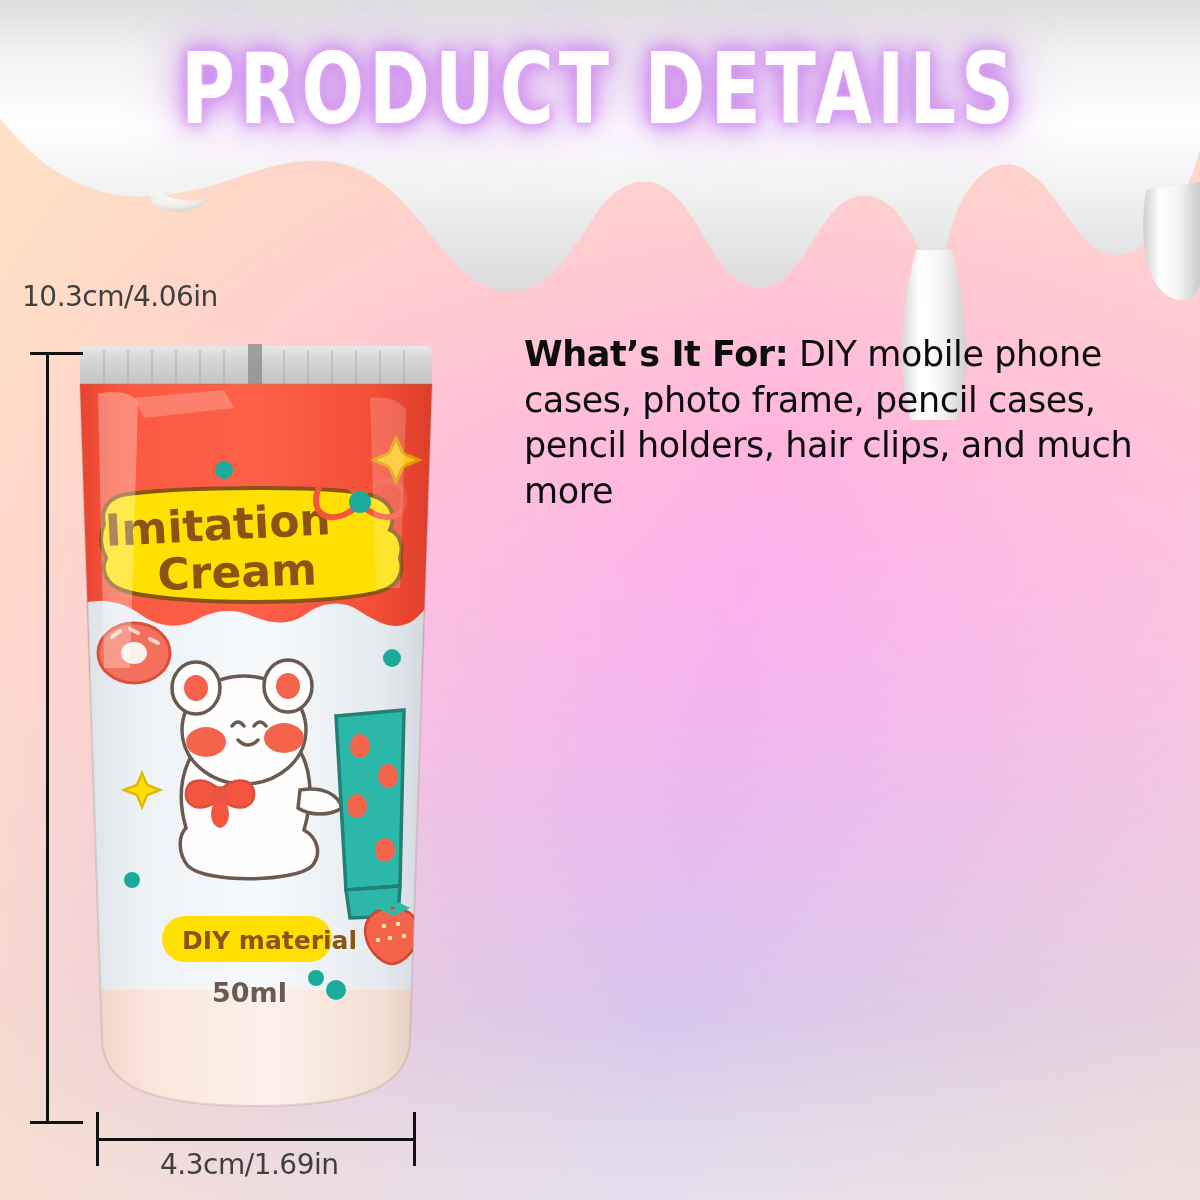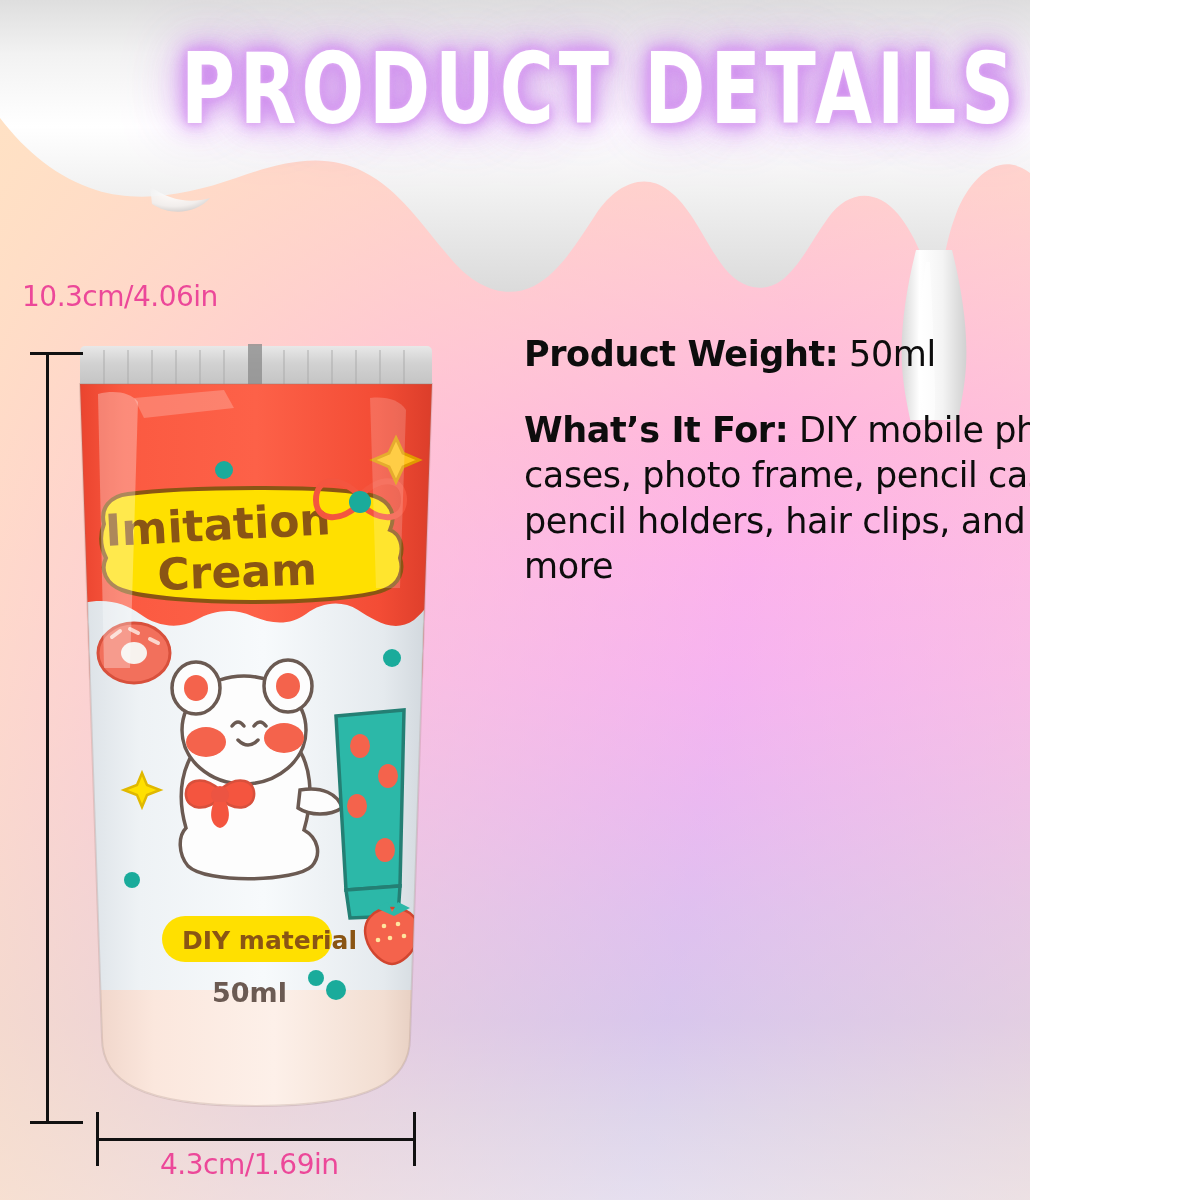--- a/index.html
+++ b/index.html
@@ -5,21 +5,21 @@
   * { margin:0; padding:0; box-sizing:border-box; }
   html, body { width:1200px; height:1200px; }
   body {
     font-family:"DejaVu Sans", sans-serif;
     overflow:hidden;
     background:#ffffff;
   }
 
   #page {
     position:relative;
-    width:1030px; height:1200px;
+    width:1200px; height:1200px;
     overflow:hidden;
   }
 
   
   .bg-main{
     position:absolute; left:0; top:0; width:1200px; height:1200px;
     background:
       linear-gradient(100deg,
         rgba(255,226,196,0.95) 0%,
         rgba(255,214,205,0.55) 32%,
@@ -83,21 +83,21 @@
     font-size:35px;
     line-height:1.30;
     letter-spacing:-0.4px;
   }
   .detail-label{ font-weight:700; }
 
   
   .dim-text{
     position:absolute;
     font-size:28px;
-    color:#ec4899;
+    color:#404040;
     letter-spacing:-0.5px;
     z-index:7;
     white-space:nowrap;
   }
   #dim-height-label{ left:22px; top:280px; }
   #dim-width-label{  left:160px; top:1148px; }
 
   .rule{ position:absolute; background:#111; z-index:7; }
   .v-line{ left:46px; top:352px; width:3px; height:772px; }
   .v-cap-top{ left:30px; top:352px; width:53px; height:3px; }
@@ -406,25 +406,20 @@
 
       <path fill="none" stroke="rgba(150,120,110,0.22)" stroke-width="2" d="
         M6,46 L358,46 L336,700 C336,742 300,768 182,768 C64,768 28,742 28,700 Z"></path>
     </svg>
   </div>
 
   <div class="details">
 
 
 
-    <div class="detail-block">
-      <p class="detail-line">
-        <span class="detail-label">Product Weight:</span><span> 50ml</span>
-      </p>
-    </div>
 
     <div class="detail-block">
       <p class="detail-line">
         <span class="detail-label">What’s It For:</span><span> DIY mobile phone cases, photo frame, pencil cases, pencil holders, hair clips, and much more</span>
       </p>
     </div>
 
   </div>
 
 </div>

